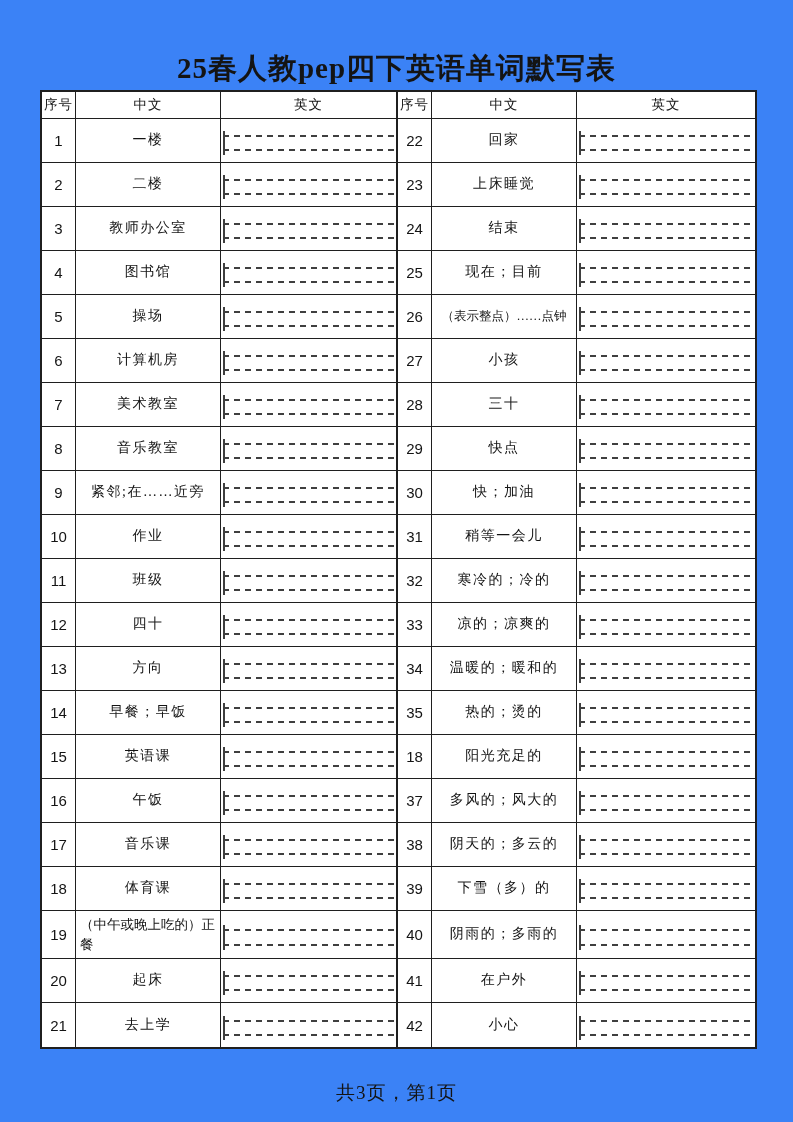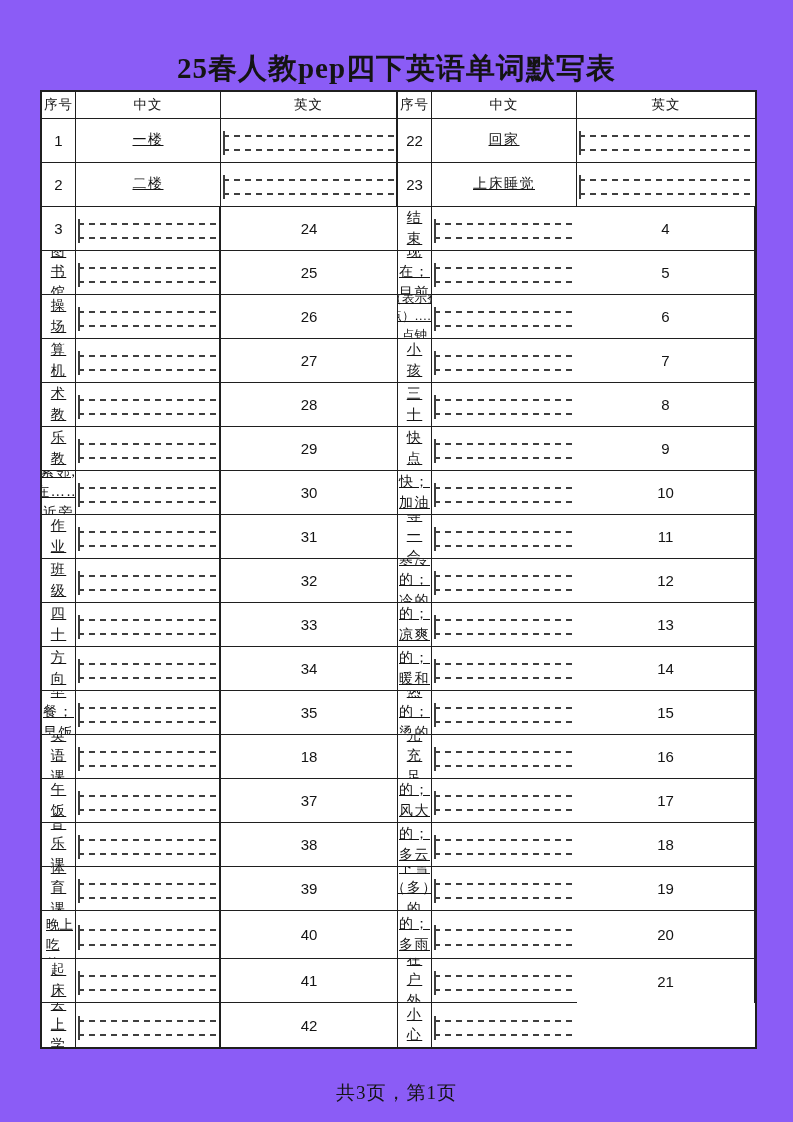--- a/index.html
+++ b/index.html
@@ -1,17 +1,17 @@
 <!DOCTYPE html>
 <html><head>
 <meta charset="utf-8">
 <style>
   html,body { margin:0; padding:0; background:#ffffff; }
   .page {
-    position:relative; width:793px; height:1122px; background:#8b5cf6;
+    position:relative; width:793px; height:1122px; background:#3b82f6;
     font-family:"Liberation Serif", serif; color:#141414; overflow:hidden;
   }
   .title {
     position:absolute; top:30px; left:0; width:100%;
     text-align:center; font-size:29px; font-weight:bold; letter-spacing:1px;
   }
   .word-table {
     position:absolute; left:40px; top:90px;
     display:grid;
     grid-template-columns:34px 145px 177px 34px 145px 178px;
@@ -22,21 +22,21 @@
     position:relative; box-sizing:border-box;
     display:flex; align-items:center; justify-content:center;
     border-right:1.5px solid #1f1f1f; border-bottom:1.5px solid #1f1f1f;
     overflow:hidden;
   }
   .c3 { border-right:2px solid #1f1f1f; }
   .c6 { border-right:none; }
   .row-last { border-bottom:none; }
   .hdr { font-size:13.5px; letter-spacing:1px; }
   .num { font-family:"Liberation Sans", sans-serif; font-size:15px; }
-  .cn  { font-size:14px; letter-spacing:1.5px; line-height:1.45; padding:0 3px; text-align:center;text-decoration:underline; }
+  .cn  { font-size:14px; letter-spacing:1.5px; line-height:1.45; padding:0 3px; text-align:center; }
   .cn.small { font-size:12.5px; letter-spacing:0; }
   .cn.long  { font-size:13.5px; letter-spacing:0; text-align:left; justify-content:flex-start; padding:0 4px; }
   .dash {
     position:absolute; left:2px; right:2px; height:2px;
     background:repeating-linear-gradient(90deg,#3f3f3f 0 6px, transparent 6px 11px);
   }
   .dash.d1 { top:calc(40% - 1px); }
   .dash.d2 { top:calc(72% - 1px); }
   .tick {
     position:absolute; left:2px; width:2px;
@@ -84,20 +84,21 @@
         <div class="tick"></div>
       </div>
       <div class="cell num c4">23</div>
       <div class="cell cn c5">上床睡觉</div>
       <div class="cell en c6">
         <div class="dash d1"></div>
         <div class="dash d2"></div>
         <div class="tick"></div>
       </div>
       <div class="cell num c1">3</div>
+      <div class="cell cn c2">教师办公室</div>
       <div class="cell en c3">
         <div class="dash d1"></div>
         <div class="dash d2"></div>
         <div class="tick"></div>
       </div>
       <div class="cell num c4">24</div>
       <div class="cell cn c5">结束</div>
       <div class="cell en c6">
         <div class="dash d1"></div>
         <div class="dash d2"></div>

